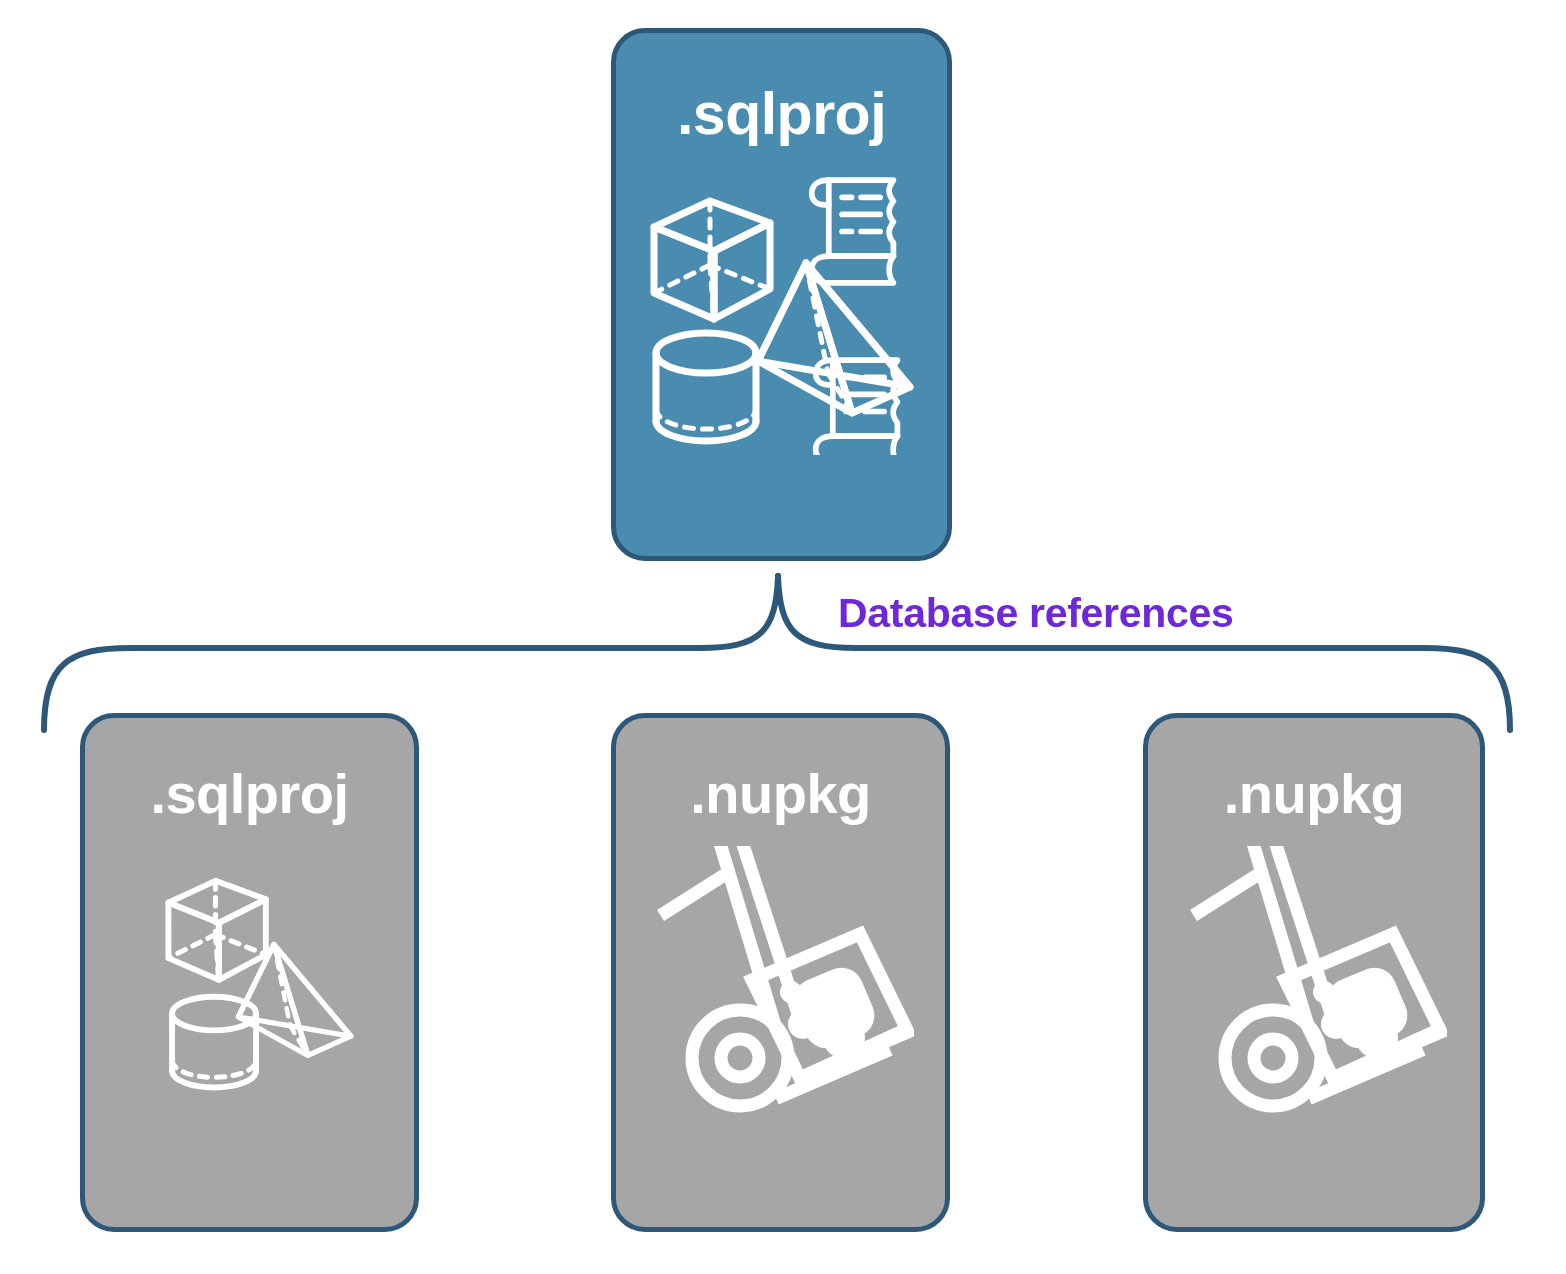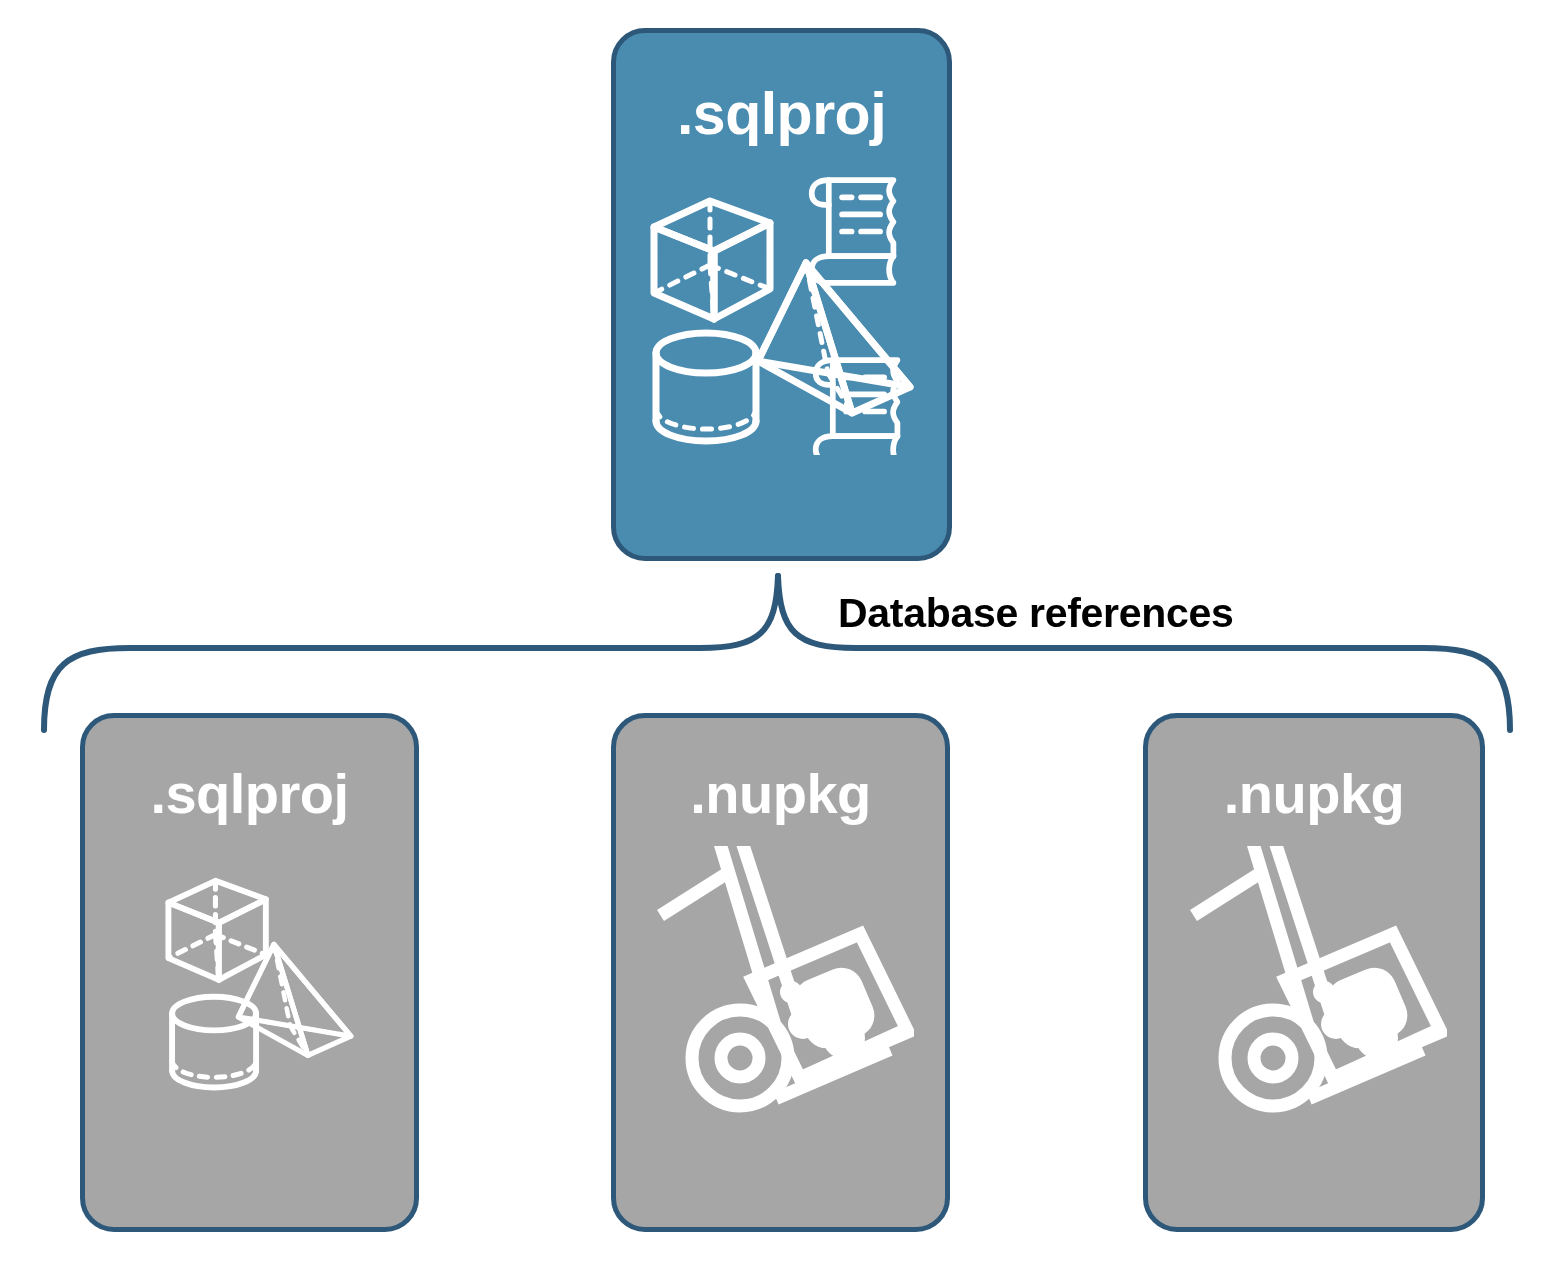--- a/index.html
+++ b/index.html
@@ -101,21 +101,21 @@
     pointer-events: none;
   }
 
   
   #brace-label {
     position: absolute;
     left: 838px;
     top: 590px;
     font-size: 41px;
     font-weight: bold;
-    color: #000000;
+    color: #6d28d9;
     white-space: nowrap;
     letter-spacing: -0.3px;
     user-select: none;
   }
 </style>
 </head>
 <body>
 
 <div id="stage">
 

